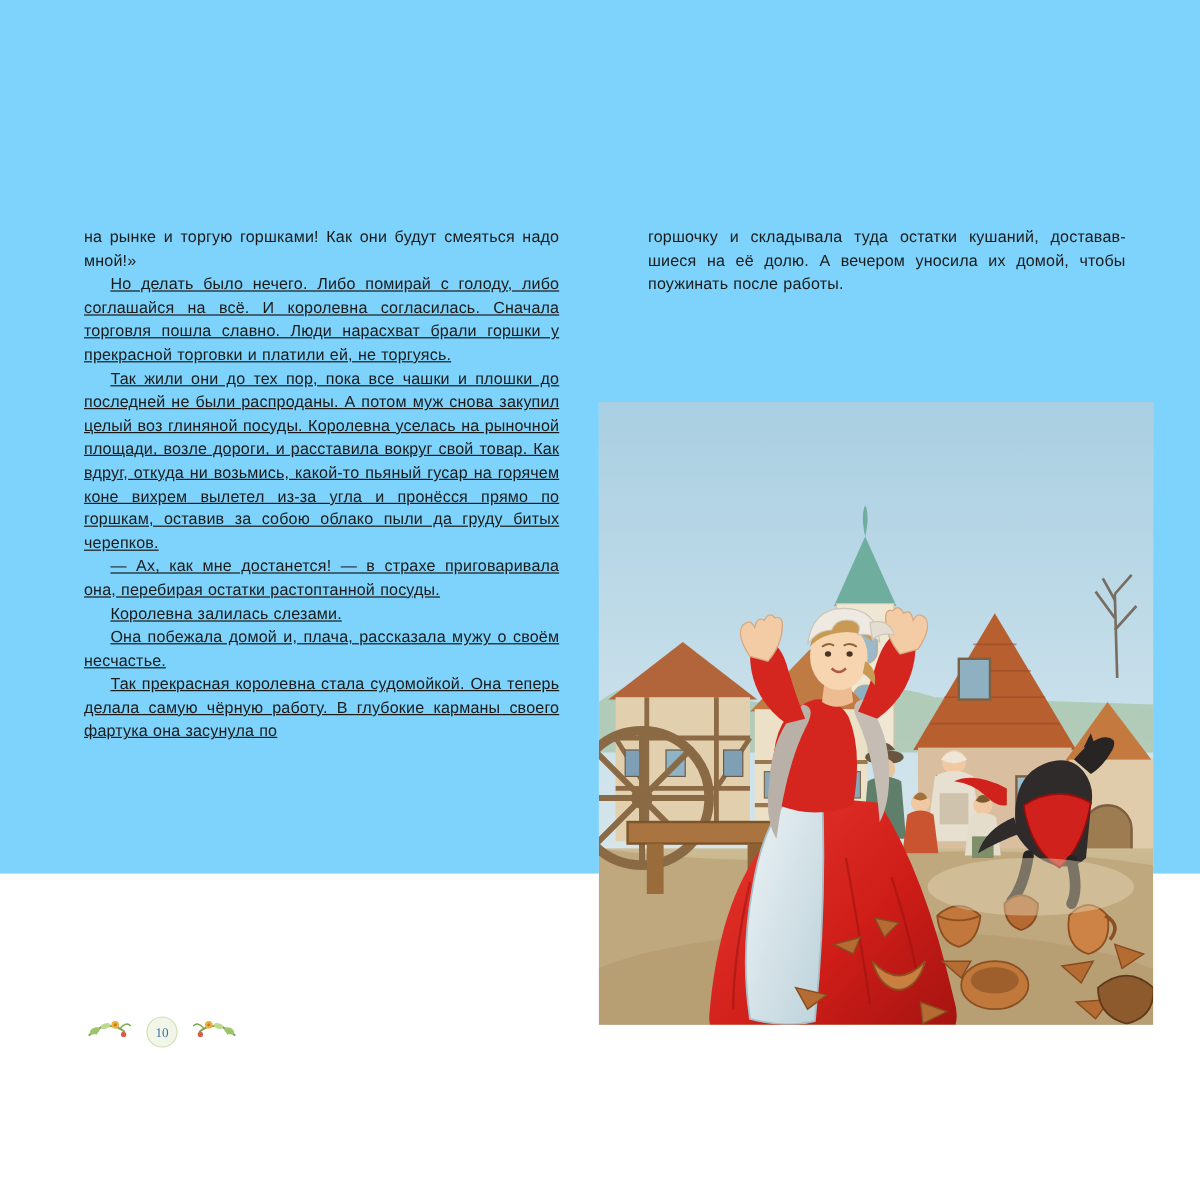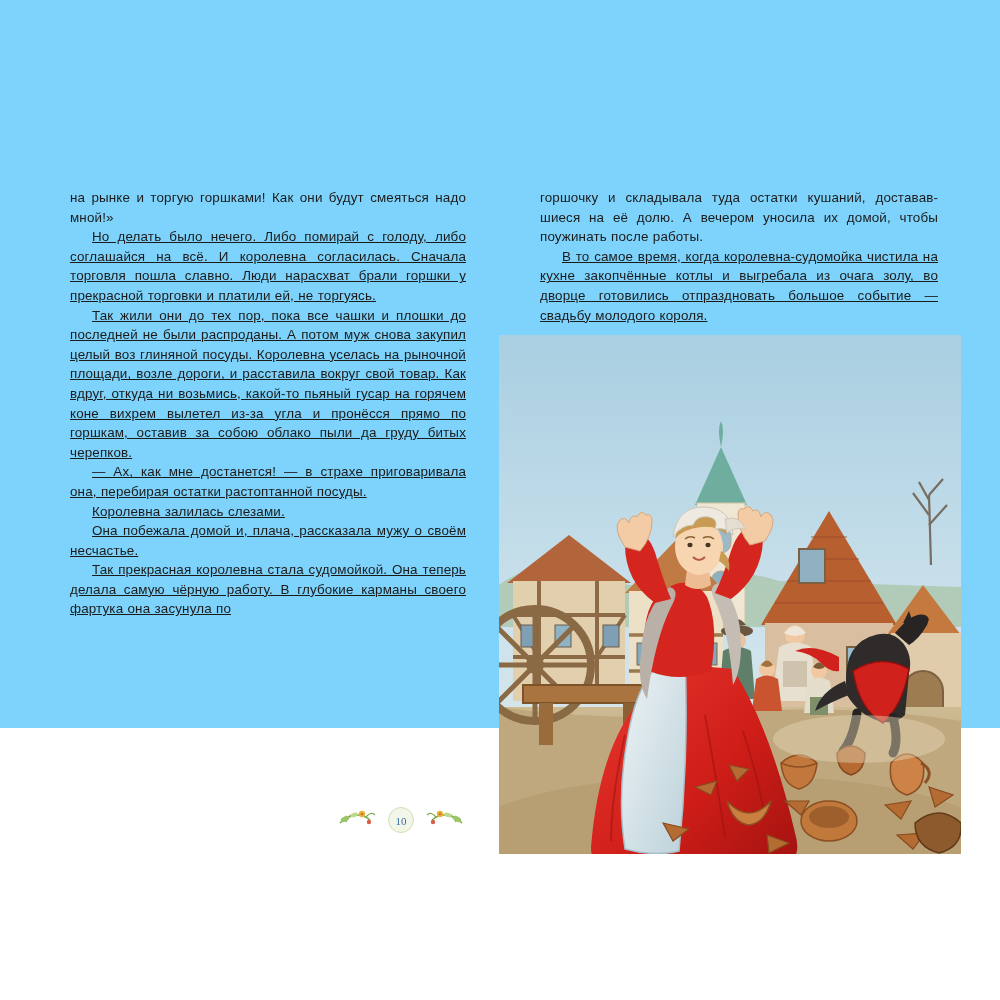--- a/index.html
+++ b/index.html
@@ -52,26 +52,26 @@
     text-decoration: underline;
   }
   .para + .para {
     margin-top: 0px;
   }
 
   
   .folio {
     position: absolute;
     left: 70px;
-    top: 800px;
+    top: 840px;
     width: 396px;
     height: 40px;
     display: flex;
     align-items: center;
-    justify-content: flex-end;
+    justify-content: flex-start;
   }
   .folio-wrap {
     position: relative;
     width: 130px;
     height: 34px;
     display: flex;
     align-items: center;
     justify-content: center;
   }
   .folio-num {
@@ -153,21 +153,20 @@
         <circle cx="34" cy="11" r="3.2" fill="#e8b33c"></circle>
         <circle cx="34" cy="11" r="1.3" fill="#d1731f"></circle>
         <path d="M30 14 q-5 -6 -9 -2" stroke="#7aa84a" stroke-width="1.2" fill="none"></path>
         <circle cx="27" cy="19" r="2.2" fill="#d95c4a"></circle>
       </svg>
     </div>
   </div>
 
   <div class="page-right">
     <p class="para">горшочку и складывала туда остатки кушаний, доставав­шиеся на её долю. А вечером уносила их домой, чтобы поужинать после работы.</p>
-    <p class="para indent">В то самое время, когда королевна-судомойка чистила на кухне закопчённые котлы и выгребала из очага золу, во дворце готовились отпраздновать большое событие — свадьбу молодого короля.</p>
   </div>
 
   <div class="illus">
     <svg width="462" height="519" viewBox="0 0 462 519">
       <defs>
         <linearGradient id="sky" x1="0" y1="0" x2="0" y2="1">
           <stop offset="0%" stop-color="#a9cfe2"></stop>
           <stop offset="60%" stop-color="#cfe3ec"></stop>
           <stop offset="100%" stop-color="#e3e9df"></stop>
         </linearGradient>

